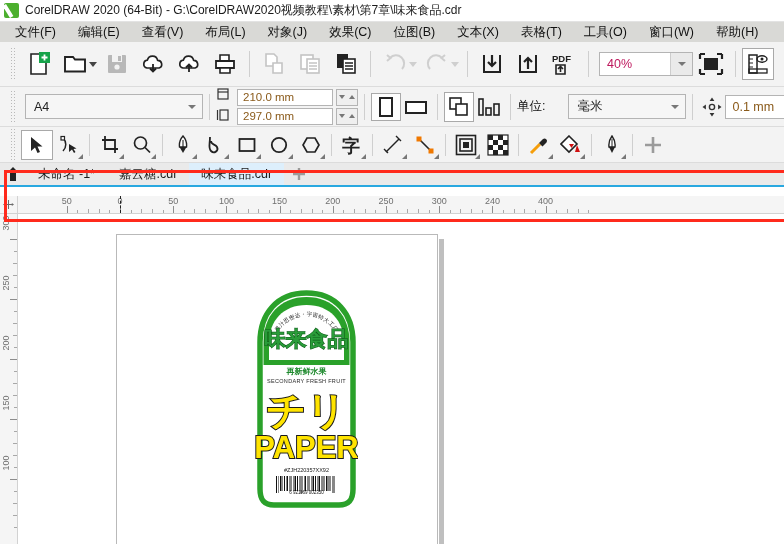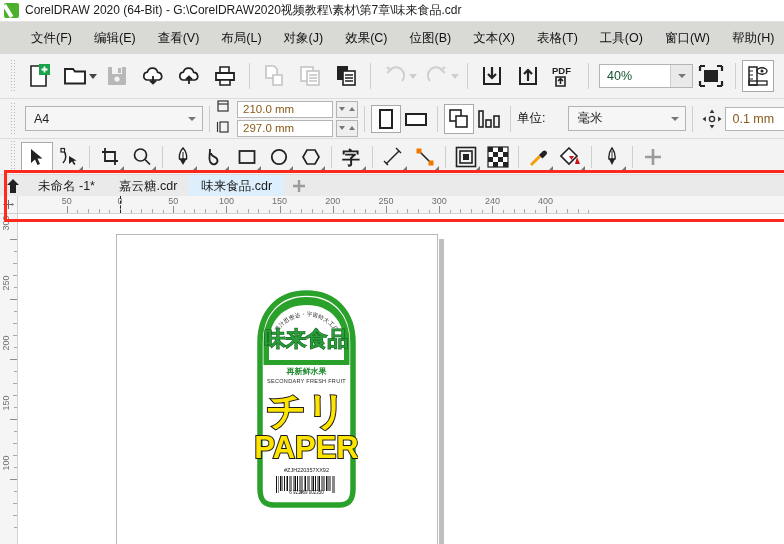--- a/index.html
+++ b/index.html
@@ -25,23 +25,23 @@
   }
   .app-logo::after {
     content: ""; position: absolute;
     left: 2px; top: 1px; width: 4px; height: 14px;
     background: #ffffff; transform: rotate(-32deg);
   }
   .title-text { font-size: 12px; color: #1b1b1b; white-space: nowrap; }
 
   
   .menubar {
-    height: 32px; background: #d9d9d6;
+    height: 20px; background: #d9d9d6;
     display: flex; align-items: center;
-    padding-left: 20px;
+    padding-left: 4px;
   }
   .menu-item {
     font-size: 12.5px; color: #111; padding: 4px 11px; white-space: nowrap;
     cursor: default;
   }
 
   
   .toolbar-std {
     height: 45px; background: #f3f3f3;
     border-bottom: 1px solid #dcdcdc;
@@ -62,21 +62,21 @@
   .dropdown-caret {
     width: 0; height: 0; border-left: 4px solid transparent;
     border-right: 4px solid transparent; border-top: 5px solid #444;
     margin-left: -4px; margin-right: 2px;
   }
   .zoom-combo {
     display: flex; align-items: center; height: 24px; width: 94px;
     border: 1px solid #b4b4b4; background: #fff; margin-left: 4px; flex: none;
   }
   .zoom-combo .val {
-    flex: 1; font-size: 12.5px; color: #14532d; padding-left: 7px;
+    flex: 1; font-size: 12.5px; color: #be185d; padding-left: 7px;
   }
   .zoom-combo .arrow {
     width: 22px; height: 22px; background: #eaeaea; border-left: 1px solid #cdcdcd;
     display: flex; align-items: center; justify-content: center;
   }
   .caret-sm {
     width: 0; height: 0; border-left: 4px solid transparent;
     border-right: 4px solid transparent; border-top: 4px solid #777;
   }
 

